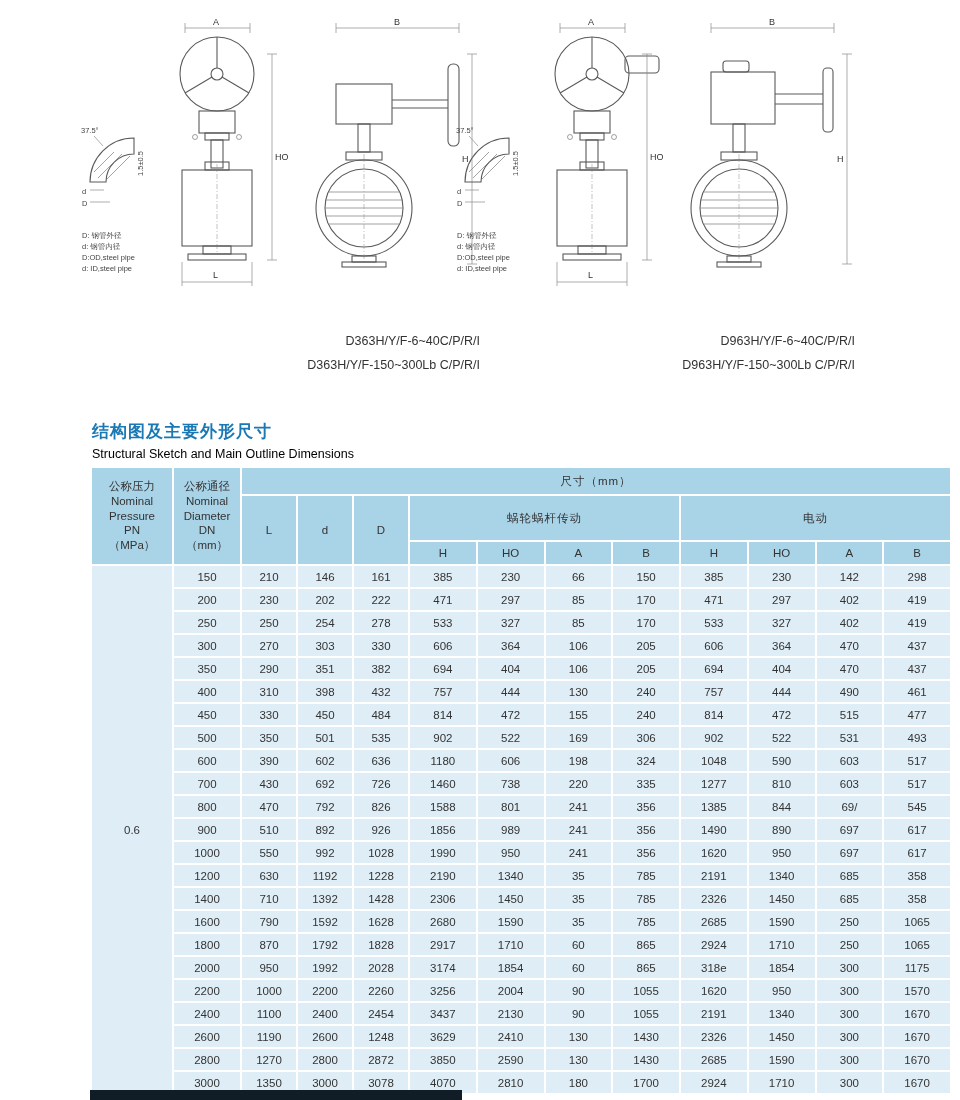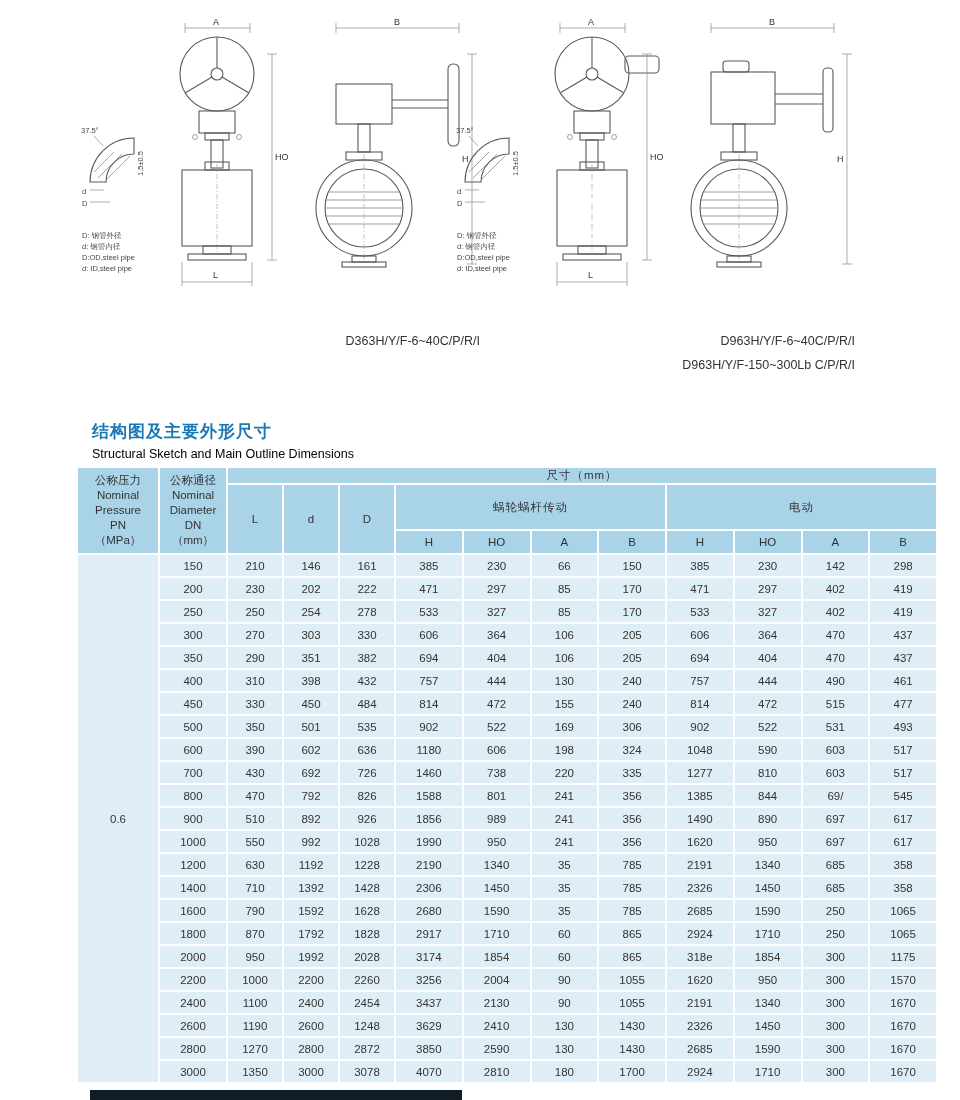--- a/index.html
+++ b/index.html
@@ -22,30 +22,30 @@
   svg .ln{fill:none;stroke:#5a5a5a;stroke-width:1.1;}
   svg .tn{fill:none;stroke:#7a7a7a;stroke-width:0.7;}
   svg .dim{fill:none;stroke:#8a8a8a;stroke-width:0.7;}
   svg .cl{fill:none;stroke:#9a9a9a;stroke-width:0.6;stroke-dasharray:5 2 1 2;}
   svg text{font-family:"Liberation Sans",sans-serif;font-size:8px;fill:#444;}
   svg text.dimtxt{font-size:9px;fill:#333;}
   svg text.note{font-size:7.5px;fill:#444;}
   .section-heading{position:absolute;left:92px;top:420px;}
   .section-heading h2{margin:0;font-size:17px;font-weight:bold;color:var(--accent);letter-spacing:1px;}
   .section-heading .en{margin-top:4px;font-size:12.5px;color:#000000;}
-  .table-wrap{position:absolute;left:76px;top:466px;width:862px;}
+  .table-wrap{position:absolute;left:90px;top:466px;width:862px;}
   table.dims{width:862px;table-layout:fixed;border-collapse:separate;border-spacing:2px;background:#fff;}
   table.dims th, table.dims td{
     text-align:center;vertical-align:middle;font-weight:normal;
     font-size:11.5px;color:#333;padding:0;overflow:hidden;
   }
   table.dims th{background:var(--th-bg);}
   table.dims td{background:var(--row-bg);height:21px;}
   th.pn-h, th.dn-h{white-space:pre-line;line-height:1.3;font-size:11.5px;}
-  th.size-h{height:15px;font-size:12.5px;letter-spacing:1px;}
+  th.size-h{height:26px;font-size:12.5px;letter-spacing:1px;}
   th.group-h{height:44px;font-size:12px;letter-spacing:1px;}
   th.sub-h{height:22px;font-size:12px;}
   td.pn-cell{background:var(--pn-bg);font-size:12px;}
   td.dn-cell{font-size:11.5px;}
   .footer-strip{position:absolute;left:90px;top:1090px;width:372px;height:10px;background:#101c26;}
 </style>
 </head>
 <body>
 
 <div class="figure left">
@@ -124,20 +124,21 @@
       <rect class="ln" x="74" y="242" width="24" height="6"></rect>
       <rect class="ln" x="64" y="248" width="44" height="5"></rect>
       <line class="dim" x1="194" y1="40" x2="194" y2="250"></line>
       <line class="dim" x1="189" y1="40" x2="199" y2="40"></line>
         <line class="dim" x1="189" y1="250" x2="199" y2="250"></line>
       <text class="dimtxt" x="184" y="148">H</text>
     </g>
   </svg>
   <div class="captions">
     <div>D363H/Y/F-6~40C/P/R/I</div>
+    <div>D363H/Y/F-150~300Lb C/P/R/I</div>
   </div>
 </div>
 
 <div class="figure right">
   <svg viewBox="0 0 400 300" width="400" height="300">
     <g>
       <path class="ln" d="M10 168 A44 44 0 0 1 54 124 L54 140 A28 28 0 0 0 26 168 Z"></path>
       <line class="tn" x1="14" y1="158" x2="34" y2="138"></line>
       <line class="tn" x1="18" y1="164" x2="42" y2="140"></line>
       <line class="tn" x1="26" y1="166" x2="50" y2="142"></line>

